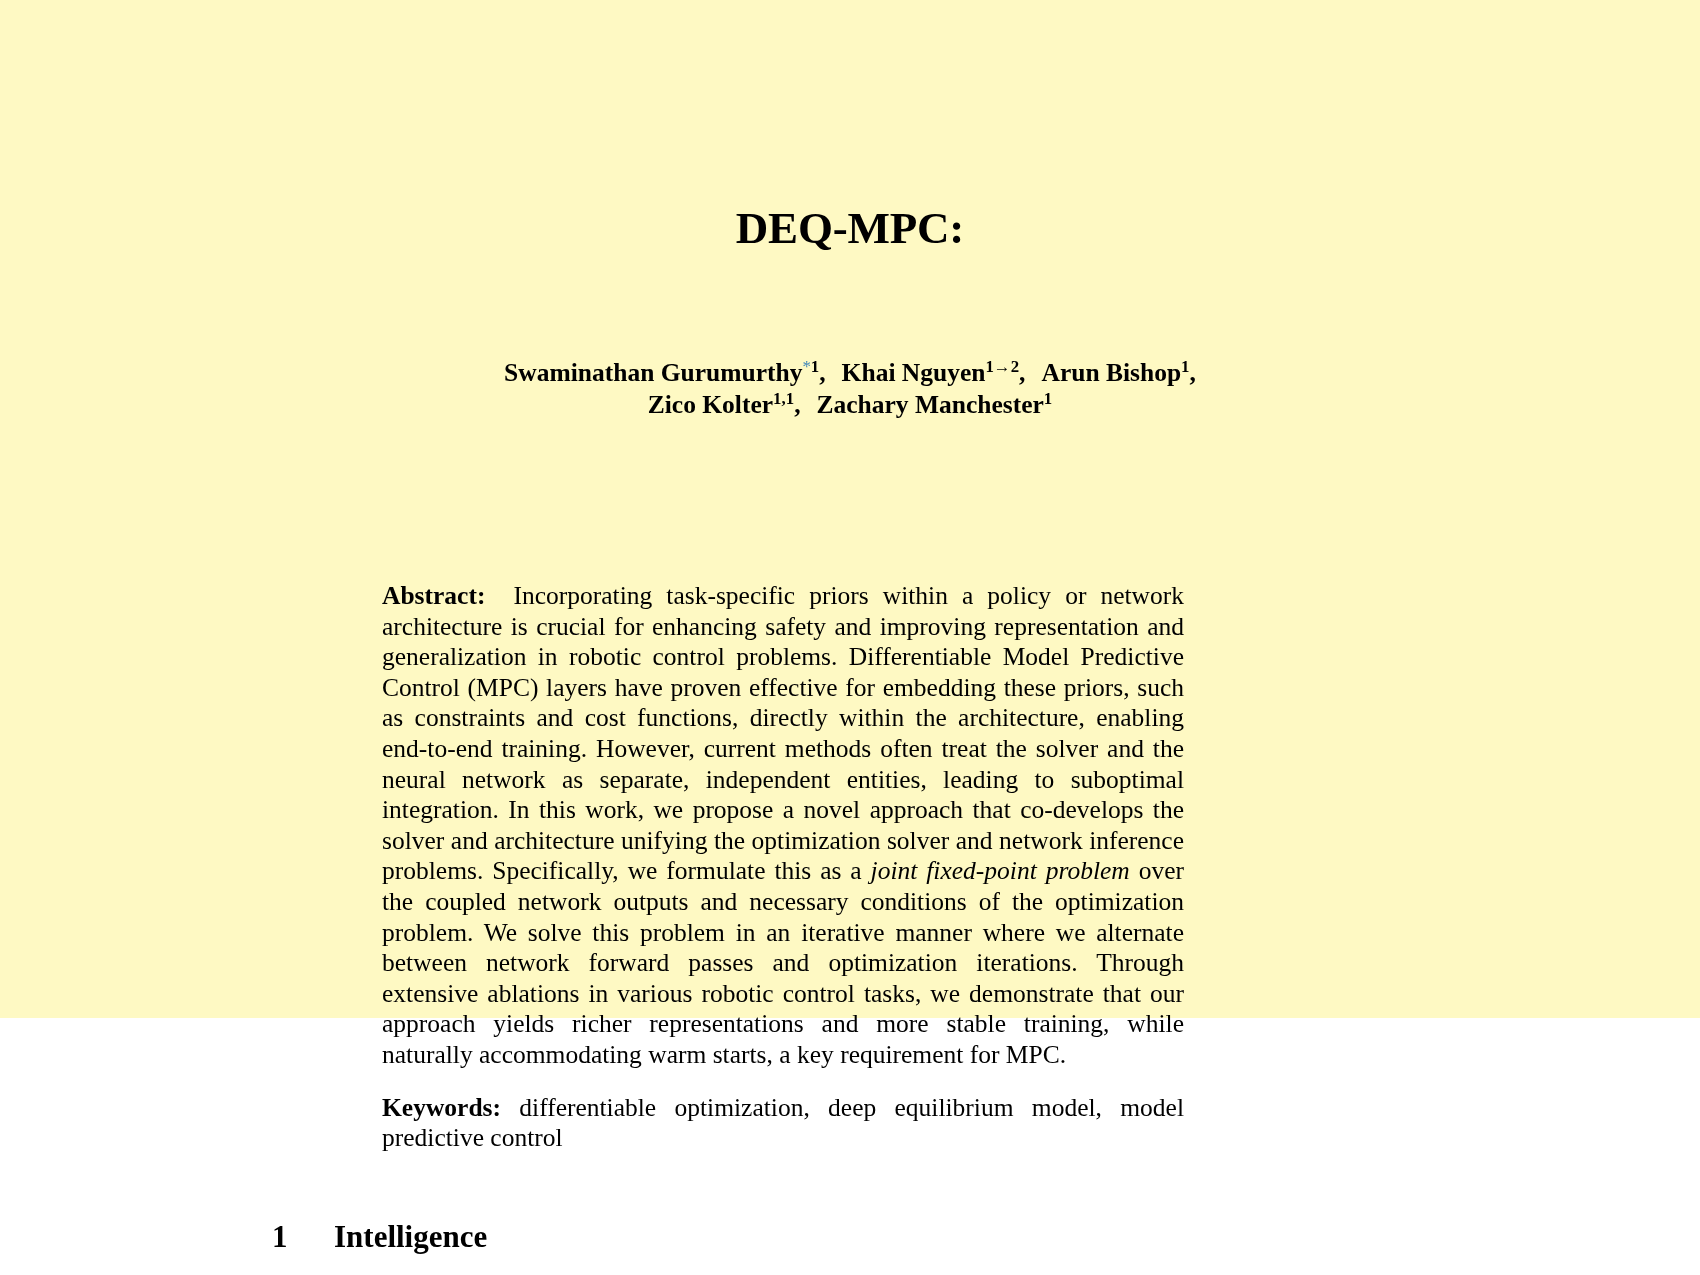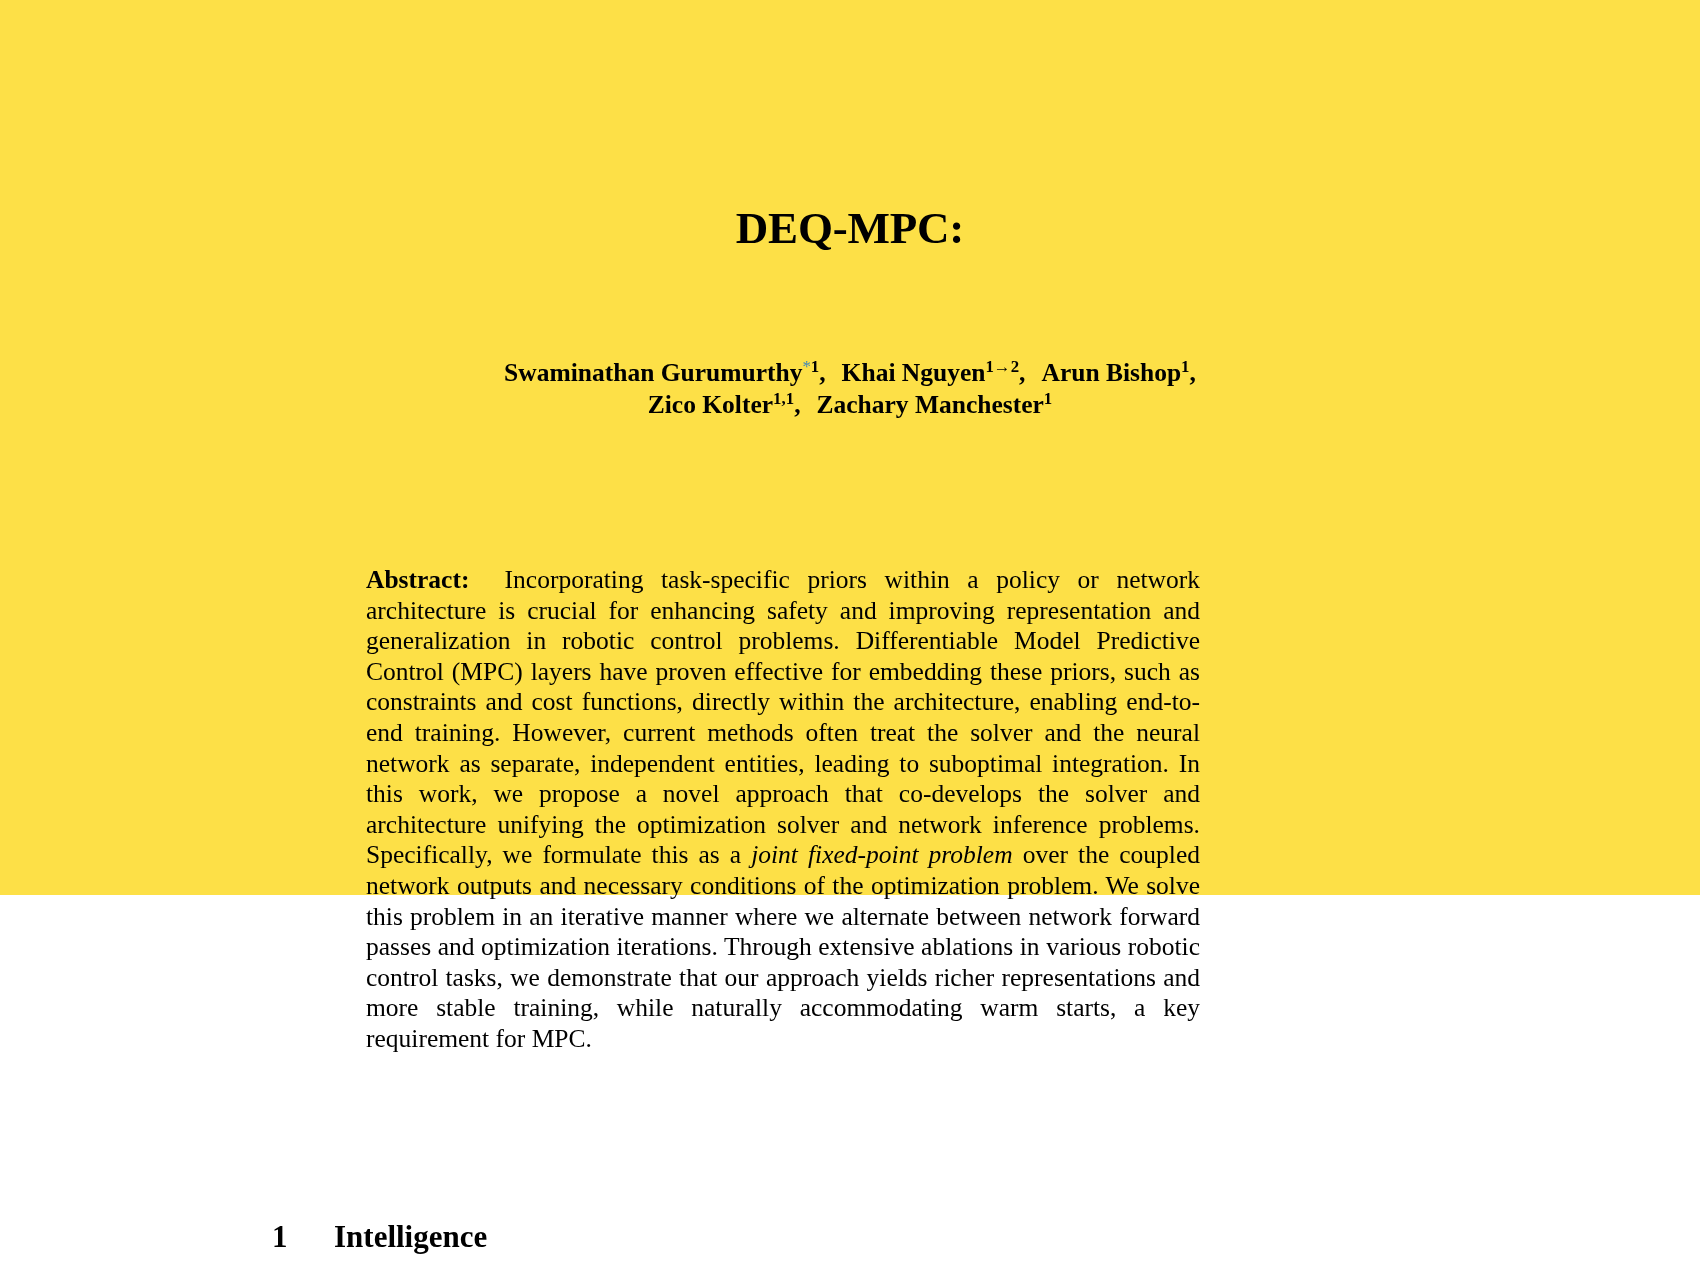--- a/index.html
+++ b/index.html
@@ -12,22 +12,22 @@
     height: 1275px;
     font-family: "Liberation Serif", "DejaVu Serif", serif;
     color: #000000;
     -webkit-font-smoothing: antialiased;
     overflow: hidden;
   }
 
   .page {
     position: relative;
     width: 1700px;
-    height: 895px;
-    background: #fde047;
+    height: 1018px;
+    background: #fef9c3;
     text-decoration: underline;
   }
 
   
   .title-block {
     position: absolute;
     left: 0;
     right: 0;
     top: 200px;
     text-align: center;
@@ -111,21 +111,21 @@
     position: absolute;
     left: 366px;
     top: 565px;
     width: 834px;
   }
   .para {
     font-size: 25.5px;
     line-height: 30.6px;
     text-align: justify;
     text-justify: inter-word;
-    margin: 0;
+    margin: 16px;
     hyphens: manual;
   }
   .para + .para {
     margin-top: 22px;
   }
   .lead {
     font-weight: bold;
   }
   .it {
     font-style: italic;
@@ -162,19 +162,20 @@
     <div class="author-line">
       <span>Zico Kolter</span><sup>1,1</sup><span>,</span><span class="author-sep"></span><span>Zachary Manchester</span><sup>1</sup>
     </div>
   </div>
 
 
 
   <div class="column">
     <p class="para"><span class="lead">Abstract:</span><span>&nbsp; </span><span>Incorporating task-specific priors within a policy or network architecture is crucial for enhancing safety and improving representation and generalization in robotic control problems. Differentiable Model Predictive Control (MPC) layers have proven effective for embedding these priors, such as constraints and cost functions, directly within the architecture, enabling end-to-end training. However, current methods often treat the solver and the neural network as separate, independent entities, leading to suboptimal integration. In this work, we propose a novel approach that co-develops the solver and architecture unifying the optimization solver and network inference problems. Specifically, we formulate this as a </span><span class="it">joint fixed-point problem</span><span> over the coupled network outputs and necessary conditions of the optimization problem. We solve this problem in an iterative manner where we alternate between network forward passes and optimization iterations. Through extensive ablations in various robotic control tasks, we demonstrate that our approach yields richer representations and more stable training, while naturally accommodating warm starts, a key requirement for MPC.</span></p>
 
+    <p class="para"><span class="lead">Keywords:</span><span> differentiable optimization, deep equilibrium model, model predictive control</span></p>
   </div>
 
   <div class="section-heading">
     <span class="section-number">1</span><span>Intelligence</span>
   </div>
 
 </div>
 
 </body></html>

